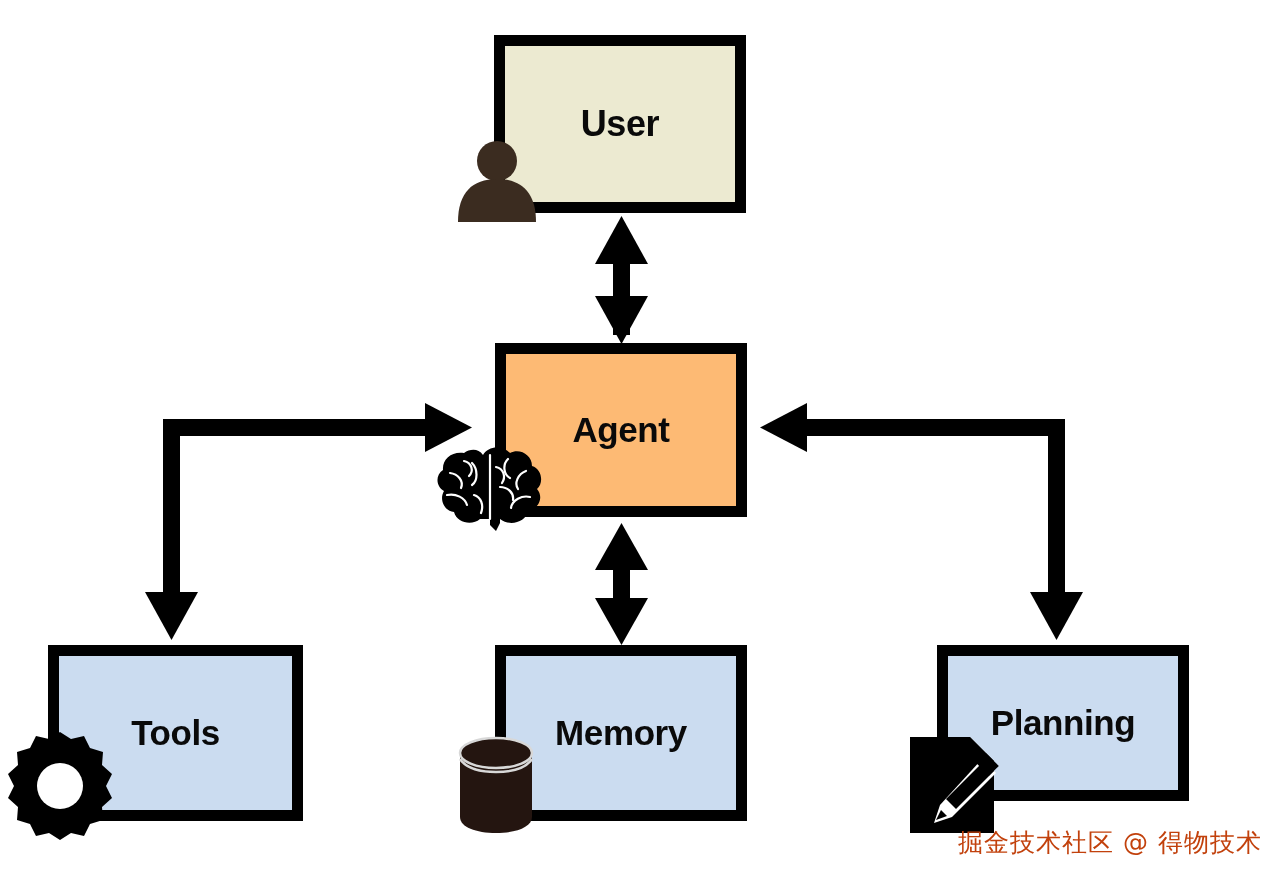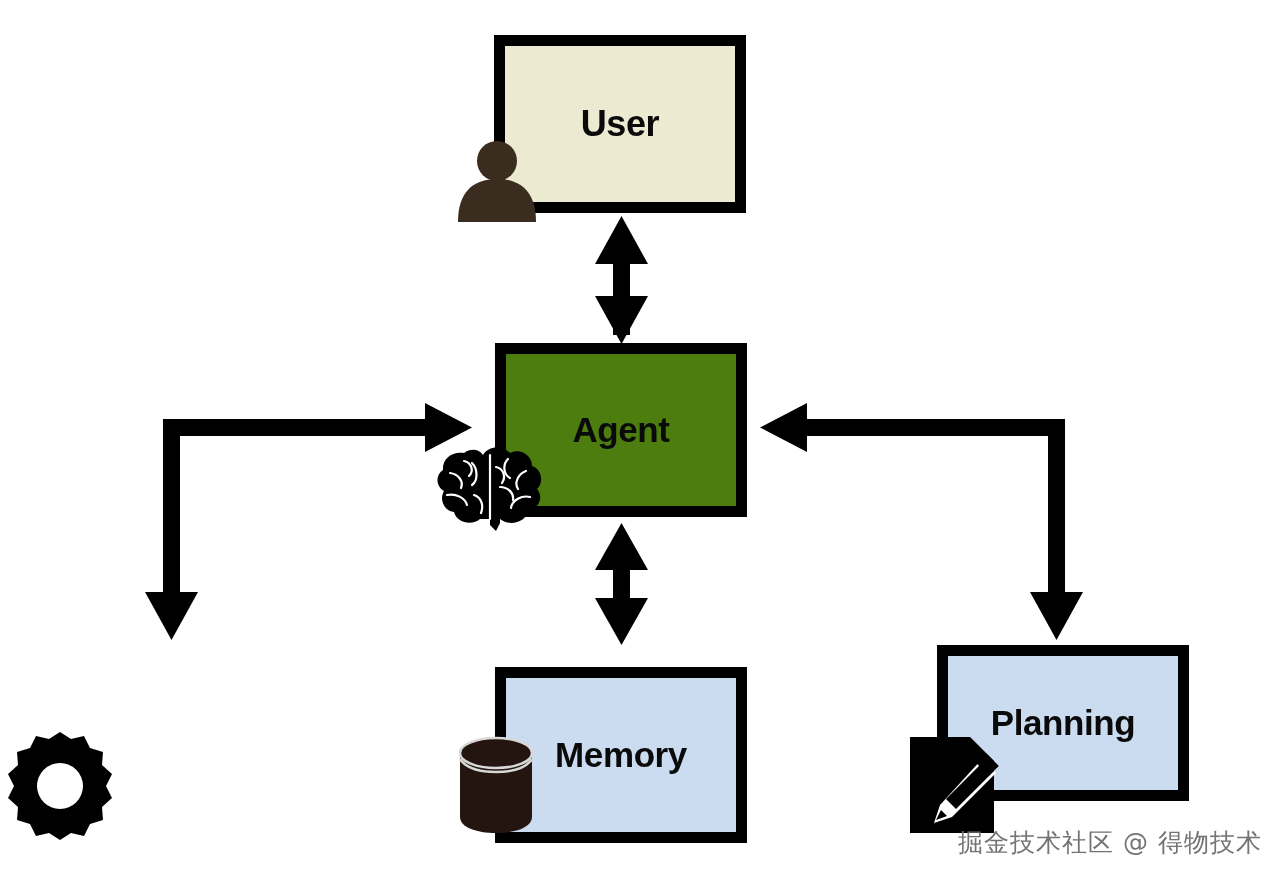--- a/index.html
+++ b/index.html
@@ -51,21 +51,21 @@
   }
   #box-agent {
     left: 495px; top: 343px; width: 252px; height: 174px;
     font-size: 35px;
   }
   #box-tools {
     left: 48px; top: 645px; width: 255px; height: 176px;
     font-size: 35px;
   }
   #box-memory {
-    left: 495px; top: 667px; width: 252px; height: 176px;
+    left: 495px; top: 645px; width: 252px; height: 176px;
     font-size: 35px;
   }
   #box-planning {
     left: 937px; top: 645px; width: 252px; height: 156px;
     font-size: 35px;
   }
   .deco-icon {
     position: absolute;
     z-index: 6;
   }
@@ -75,21 +75,21 @@
   #icon-db    { left: 456px; top: 735px; width: 80px;  height: 100px; }
   #icon-doc   { left: 908px; top: 735px; width: 100px; height: 100px; }
 
   #watermark {
     position: absolute;
     left: 958px;
     top: 826px;
     z-index: 9;
     font-family: "DejaVu Sans", sans-serif;
     font-size: 25px;
-    color: #737373;
+    color: #c2410c;
     white-space: nowrap;
     letter-spacing: 1px;
     user-select: none;
   }
 </style>
 </head>
 <body>
 
 <div id="canvas">
 
@@ -129,24 +129,27 @@
       <polygon points="1056.5,640 1083,592 1030,592" fill="#000000"></polygon>
     </g>
   </svg>
 
   <div class="node-box" id="box-user-request" style="background:#ecead1">
     <div class="node-label">
       <span>User</span><br>
     </div>
   </div>
 
-  <div class="node-box" id="box-agent" style="background:#4d7c0f">
+  <div class="node-box" id="box-agent" style="background:#fdba74">
     <div class="node-label">Agent</div>
   </div>
 
+  <div class="node-box" id="box-tools" style="background:#cbdcf0">
+    <div class="node-label">Tools</div>
+  </div>
 
   <div class="node-box" id="box-memory" style="background:#cbdcf0">
     <div class="node-label">Memory</div>
   </div>
 
   <div class="node-box" id="box-planning" style="background:#cbdcf0">
     <div class="node-label">Planning</div>
   </div>
 
   <svg class="deco-icon" id="icon-user" viewBox="0 0 84 84" xmlns="http://www.w3.org/2000/svg">

